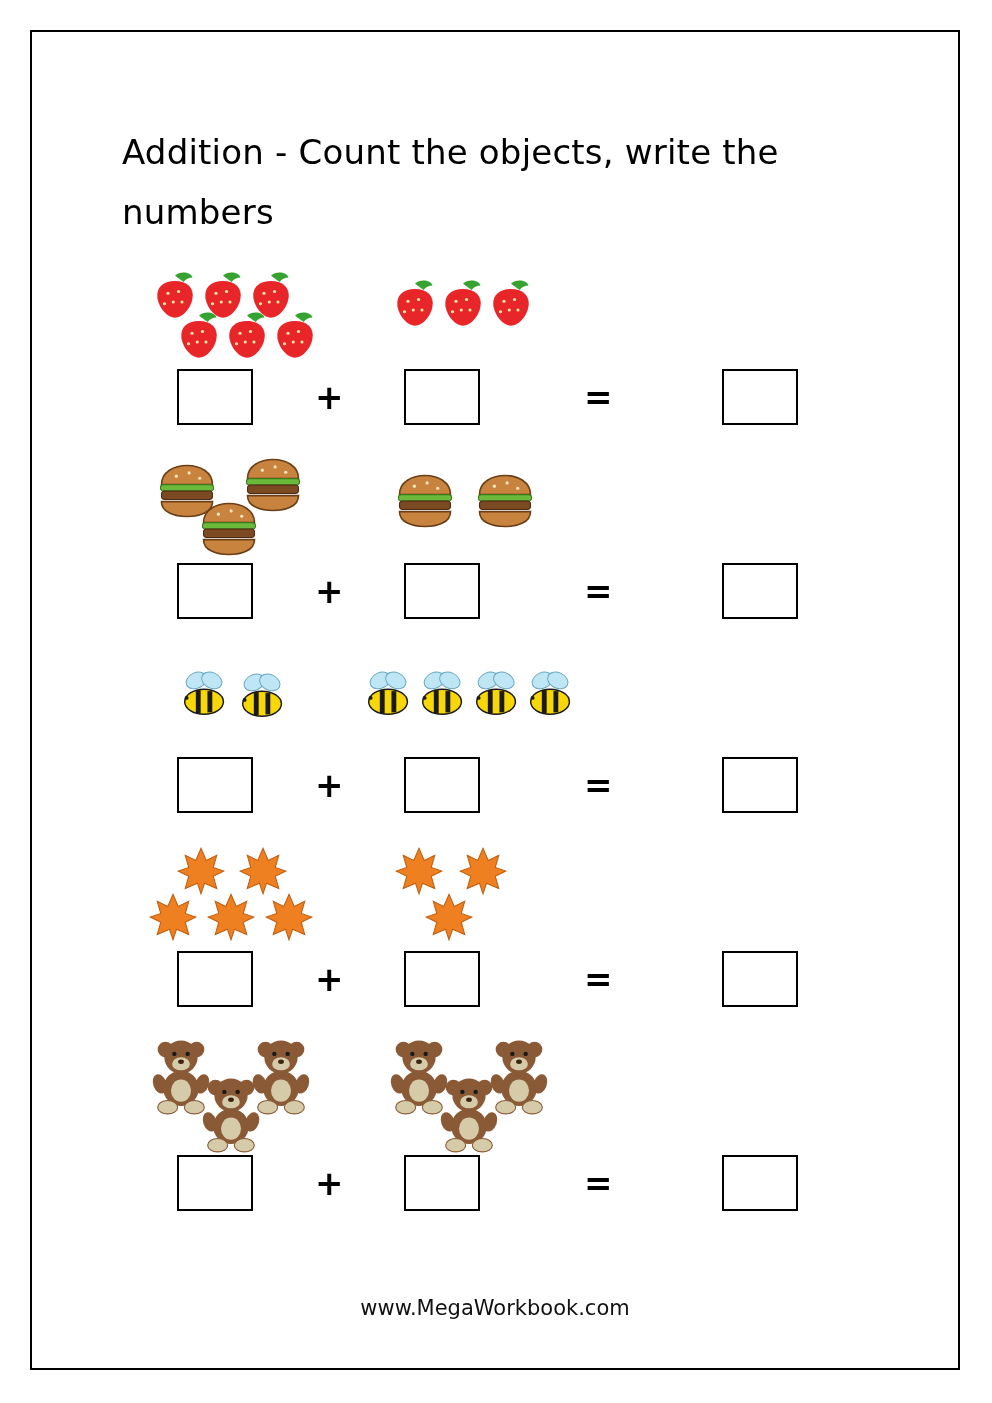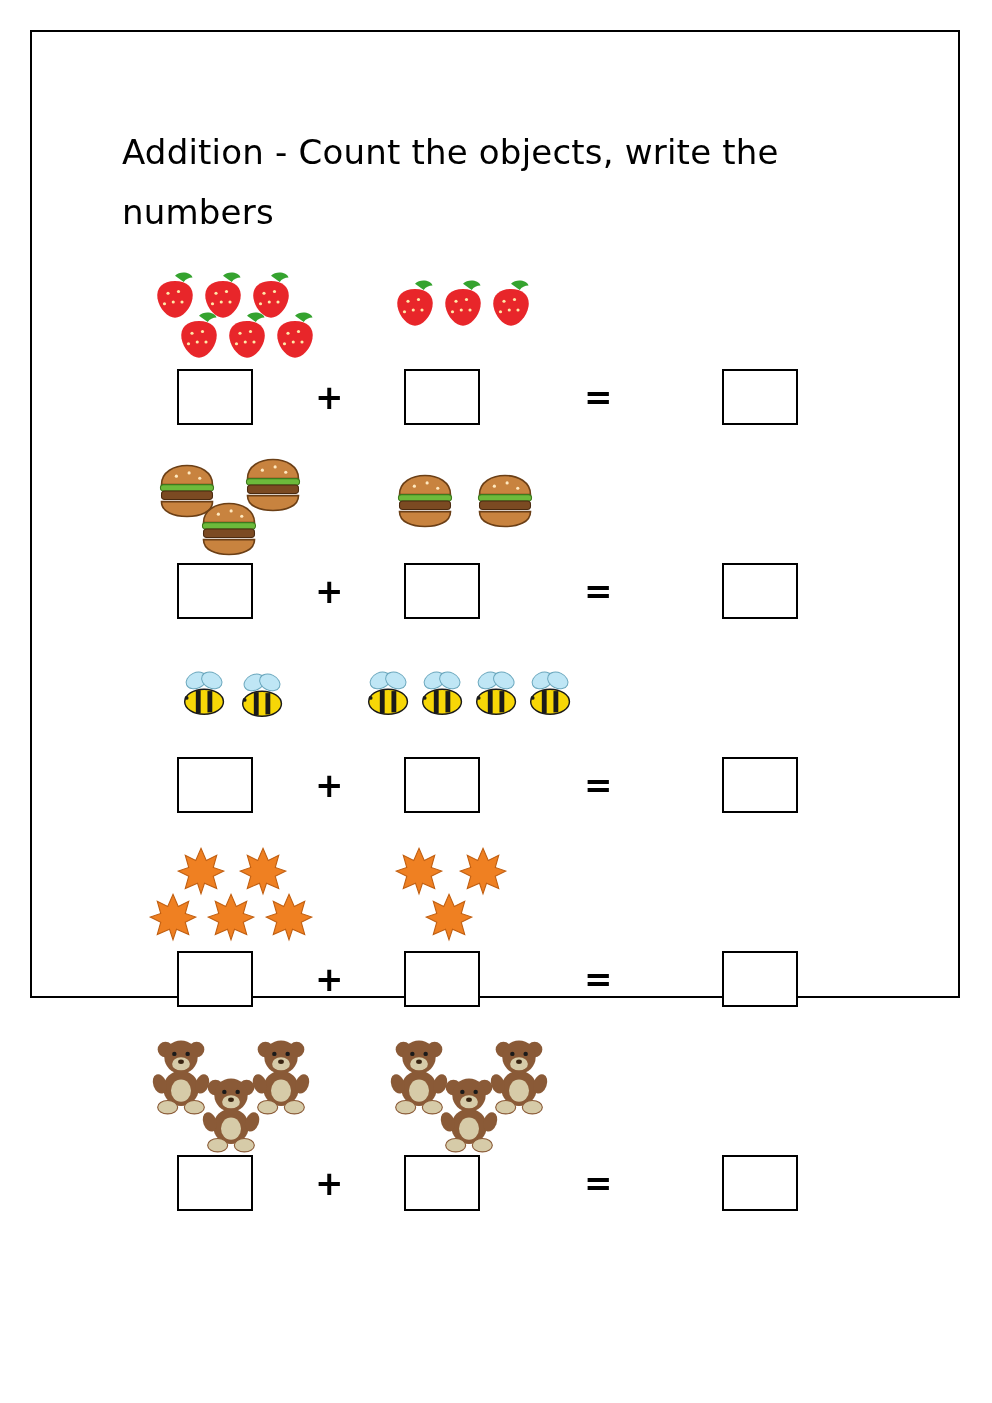--- a/index.html
+++ b/index.html
@@ -11,21 +11,21 @@
     width: 992px;
     height: 1403px;
     font-family: "DejaVu Sans", sans-serif;
     overflow: hidden;
   }
   .page {
     position: absolute;
     left: 30px;
     top: 30px;
     width: 930px;
-    height: 968px;
+    height: 1340px;
     border: 2px solid #000;
     box-sizing: border-box;
     background: #fff;
   }
   .title {
     position: absolute;
     left: 90px;
     top: 90px;
     width: 760px;
     font-family: "DejaVu Sans", sans-serif;
@@ -553,14 +553,15 @@
 
       <div class="box b1" style="top:122px;"></div>
       <div class="op plus" style="top:122px;">+</div>
       <div class="box b2" style="top:122px;"></div>
       <div class="op equal" style="top:122px;">=</div>
       <div class="box b3" style="top:122px;"></div>
     </div>
 
   </div>
 
+  <div class="footer">www.MegaWorkbook.com</div>
 
 </div>
 
 </body></html>

